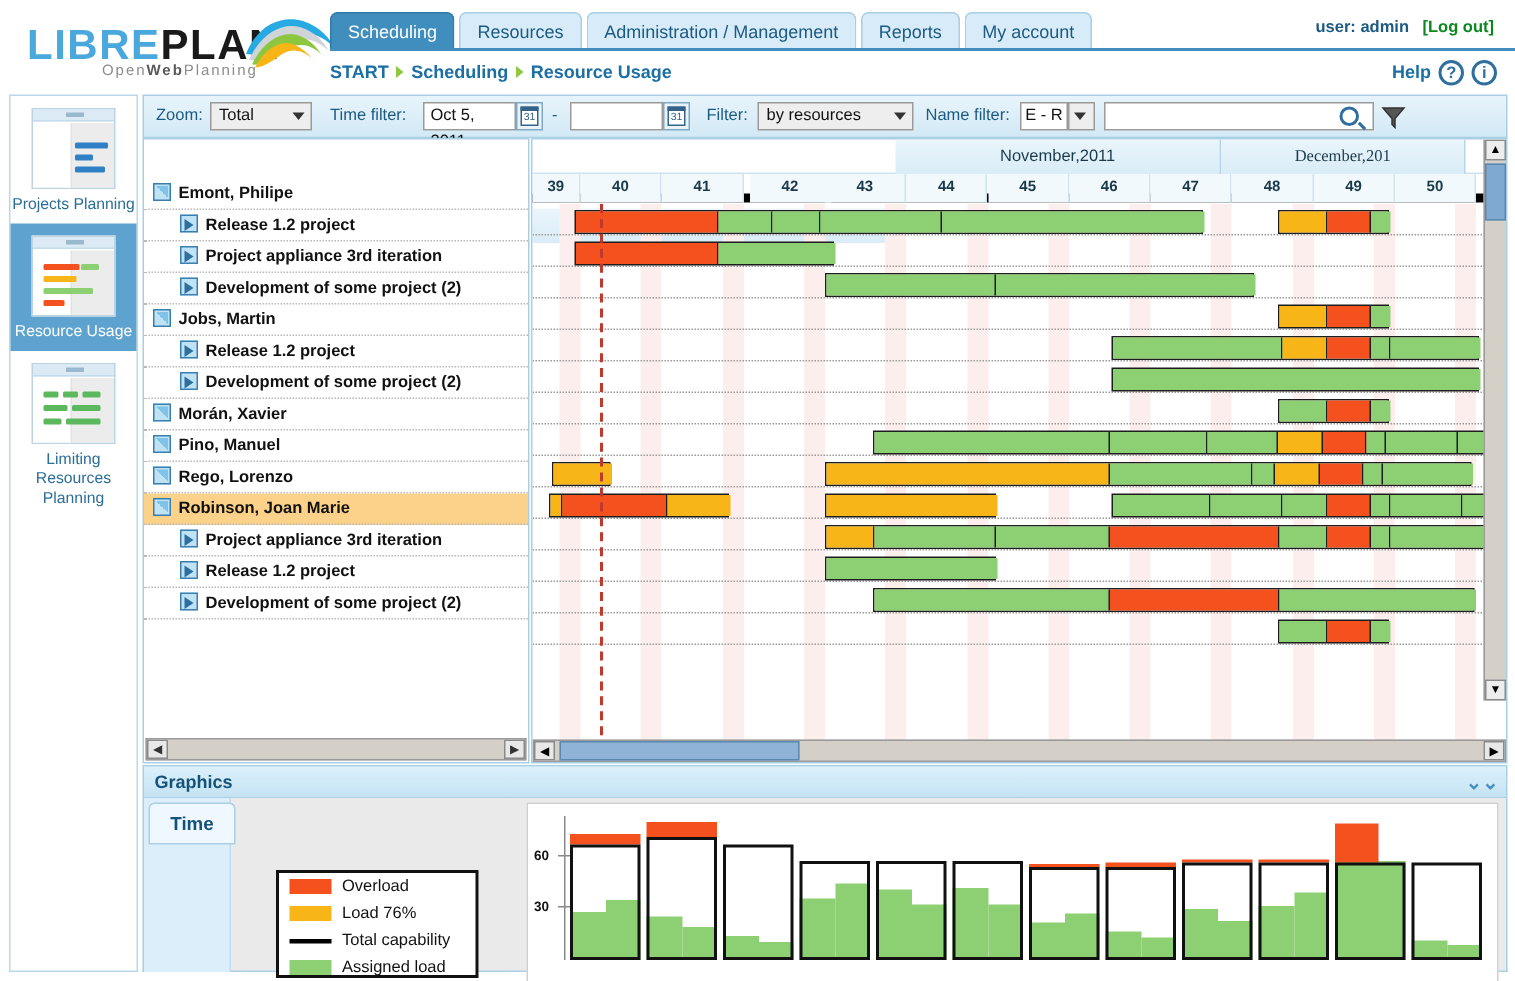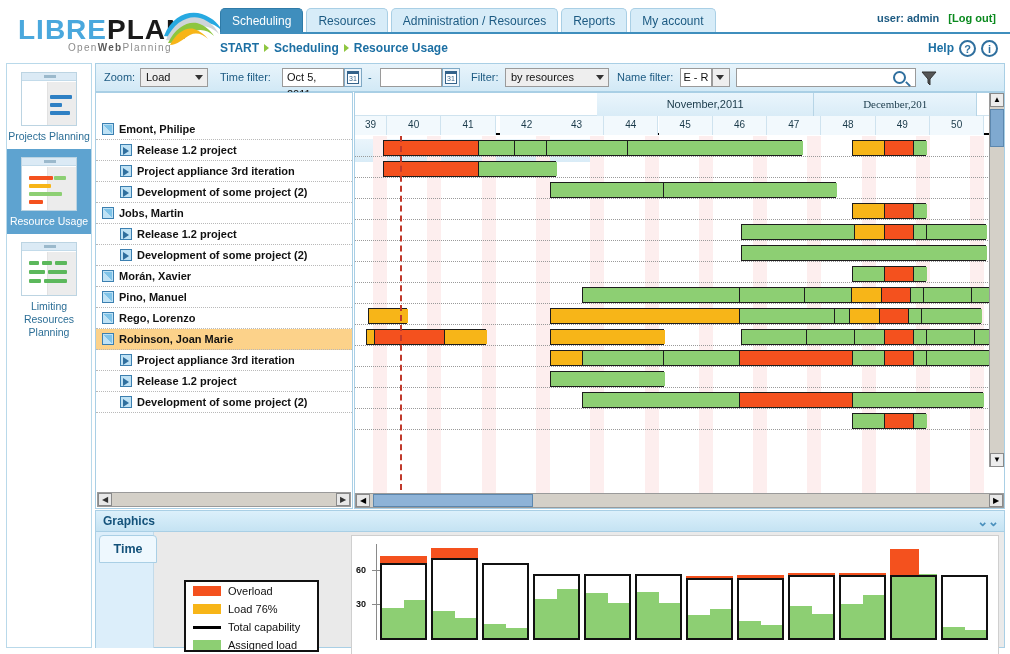--- a/index.html
+++ b/index.html
@@ -94,21 +94,21 @@
            border-top:4px solid transparent; border-bottom:4px solid transparent; }
   .nicon.expanded:after { border:none; left:1px; top:1px; width:8px; height:8px;
            background:linear-gradient(45deg,#bfe2f5 50%,#7fc3e8 50%); }
   .hsb { position:absolute; left:1px; bottom:1px; width:254px; height:15px; background:#d4d0c8; border:1px solid #9a9a9a;}
   .hsb .ar { position:absolute; top:0; width:14px; height:13px; background:#e8e8e8; border:1px solid #8a8a8a; font-size:8px; text-align:center; line-height:11px; color:#333;}
 
   .chart-col { position:absolute; left:259px; top:0; width:651px; height:417px; border:1px solid #a9cfe5; background:#fff; overflow:hidden;}
   .mrow { height:23px; border-bottom:1px solid #cfe3ef; position:relative; }
   .mcell { float:left; height:23px; border-right:1px solid #b7d5e6; background:linear-gradient(#eaf5fc,#d9ecf7);
            font-size:11px; color:#1a3a4a; text-align:center; line-height:22px; }
-  .wrow { height:19px; position:relative; border-bottom:2px solid #000000; }
+  .wrow { height:19px; position:relative; border-bottom:6px solid #000000;font-weight:bold; }
   .wcell { position:absolute; top:0; height:19px; border-right:1px solid #cfe3ef; background:#f2f9fd;
            font-size:10px; color:#1a3a4a; text-align:center; line-height:18px; }
   .plot { position:absolute; left:0; top:43px; width:651px; height:374px; overflow:hidden; }
   .wband { position:absolute; top:0; height:374px; background:#fdeeee; }
   .rowline { position:absolute; left:0; width:651px; height:0; border-top:1px dotted #9a9a9a; }
   .bar { position:absolute; height:16px; border:1px solid #1d1d1d; box-sizing:border-box; }
   .seg { position:absolute; top:0; height:14px; box-sizing:border-box; }
   .today { position:absolute; top:0; width:0; height:374px; border-left:2px dashed #c0392b; }
 
   .vsb { position:absolute; right:0; top:0; width:15px; height:374px; background:#d4d0c8; border-left:1px solid #9a9a9a;}
@@ -156,21 +156,21 @@
       </div>
       <svg class="swoosh" viewBox="0 0 62 36">
         <path d="M2,26 C10,6 26,0 40,4 C52,8 58,16 61,22 C54,14 44,10 34,14 C22,19 14,28 2,26 Z" fill="#27a9e1"></path>
         <path d="M4,30 C12,12 26,5 38,8 C48,11 54,18 57,24 C50,17 41,14 32,18 C21,23 14,32 4,30 Z" fill="#cfd4d8"></path>
         <path d="M6,33 C13,18 25,11 35,13 C43,15 49,21 52,26 C46,20 38,18 30,22 C21,26 14,34 6,33 Z" fill="#8dc63f"></path>
         <path d="M8,35 C14,23 24,17 32,19 C38,21 43,25 46,29 C41,24 34,22 28,25 C21,29 15,35 8,35 Z" fill="#f7b518"></path>
       </svg>
     </div>
 
     <div class="tabs">
-      <div class="tab active">Scheduling</div><div class="tab">Resources</div><div class="tab">Administration / Resources</div><div class="tab">Reports</div><div class="tab">My account</div>
+      <div class="tab active">Scheduling</div><div class="tab">Resources</div><div class="tab">Administration / Management</div><div class="tab">Reports</div><div class="tab">My account</div>
     </div>
 
     <div class="userbox">
       <span>user: admin</span><span class="logout">[Log out]</span>
     </div>
 
     <div class="header-rule"></div>
 
     <div class="breadcrumb">
       <span class="bc-item">START</span><span class="bc-sep"></span><span class="bc-item">Scheduling</span><span class="bc-sep"></span><span class="bc-item">Resource Usage</span>
@@ -225,21 +225,21 @@
       </div>
       <div class="side-label">Limiting Resources Planning</div>
     </div>
   </div>
 
   <div class="main">
 
     <div class="toolbar">
       <span class="tb-lab" style="left:8px;">Zoom:</span>
       <div class="sel" style="left:44px;width:68px;">
-        <span>Load</span><span class="arrow"></span>
+        <span>Total</span><span class="arrow"></span>
       </div>
 
       <span class="tb-lab" style="left:124px;">Time filter:</span>
       <div class="txt" style="left:186px;width:62px;">Oct 5, 2011</div>
       <div class="calbtn" style="left:248px;">
           <span class="cg">31</span>
         </div>
       <span class="tb-lab" style="left:272px;">-</span>
       <div class="txt" style="left:284px;width:62px;"></div>
       <div class="calbtn" style="left:346px;">

